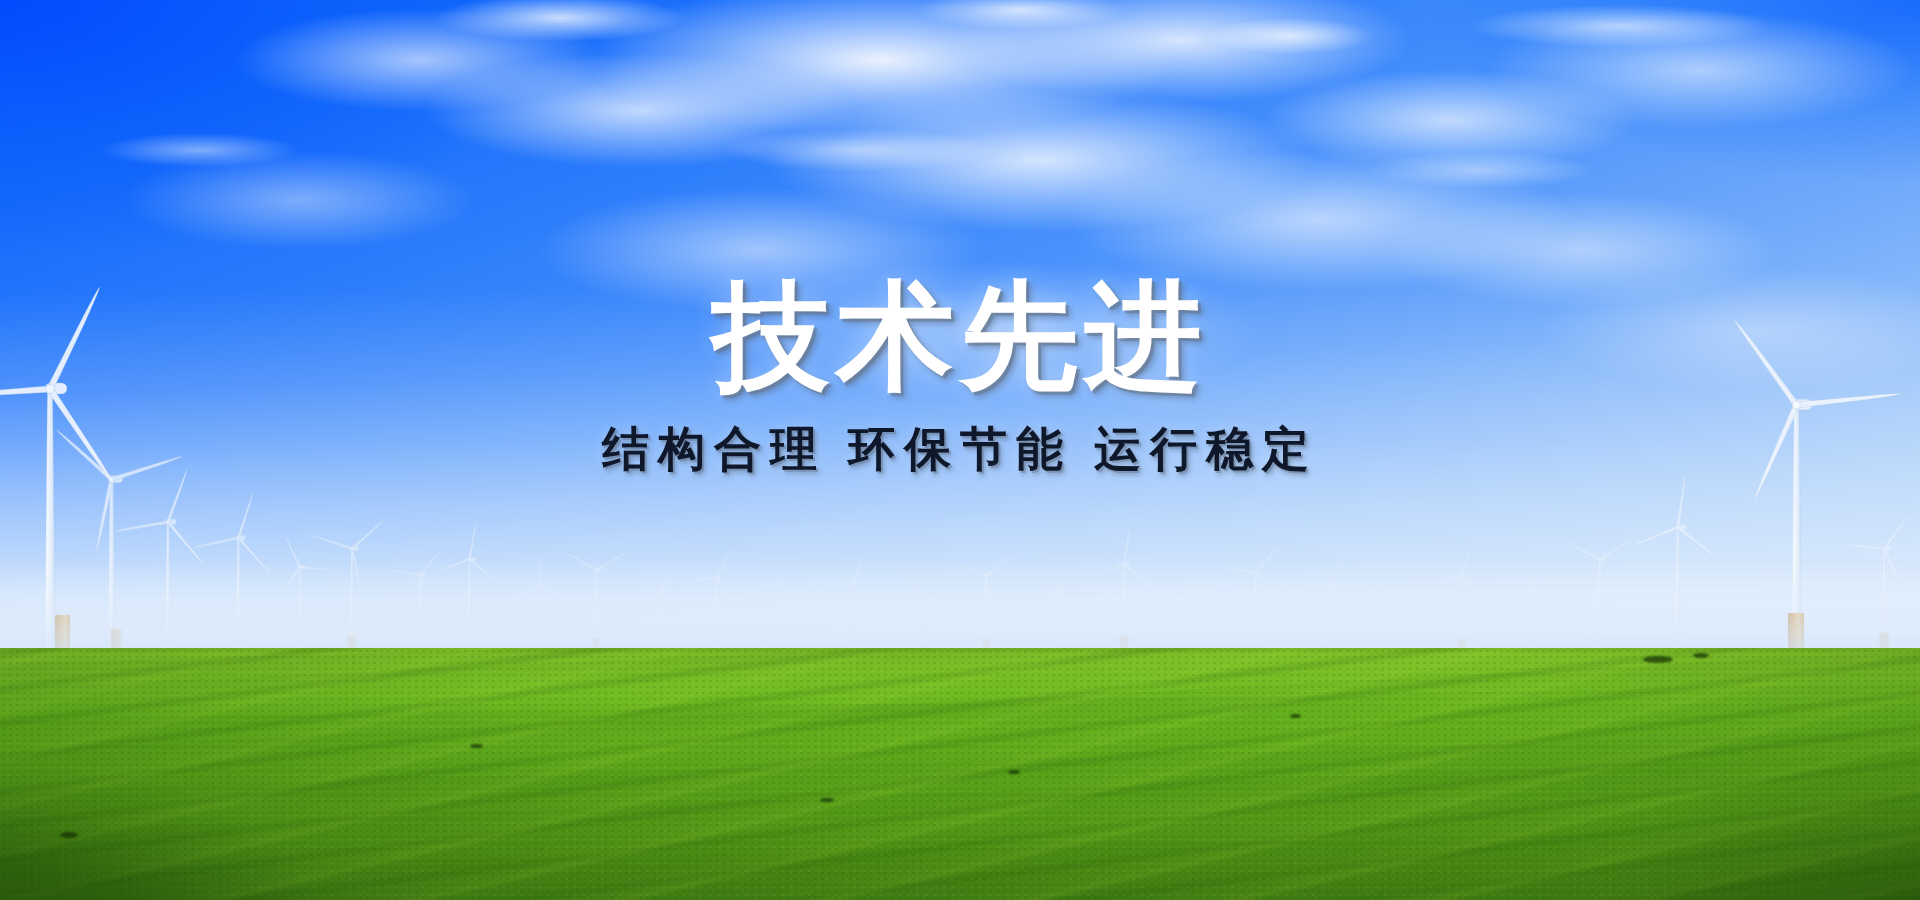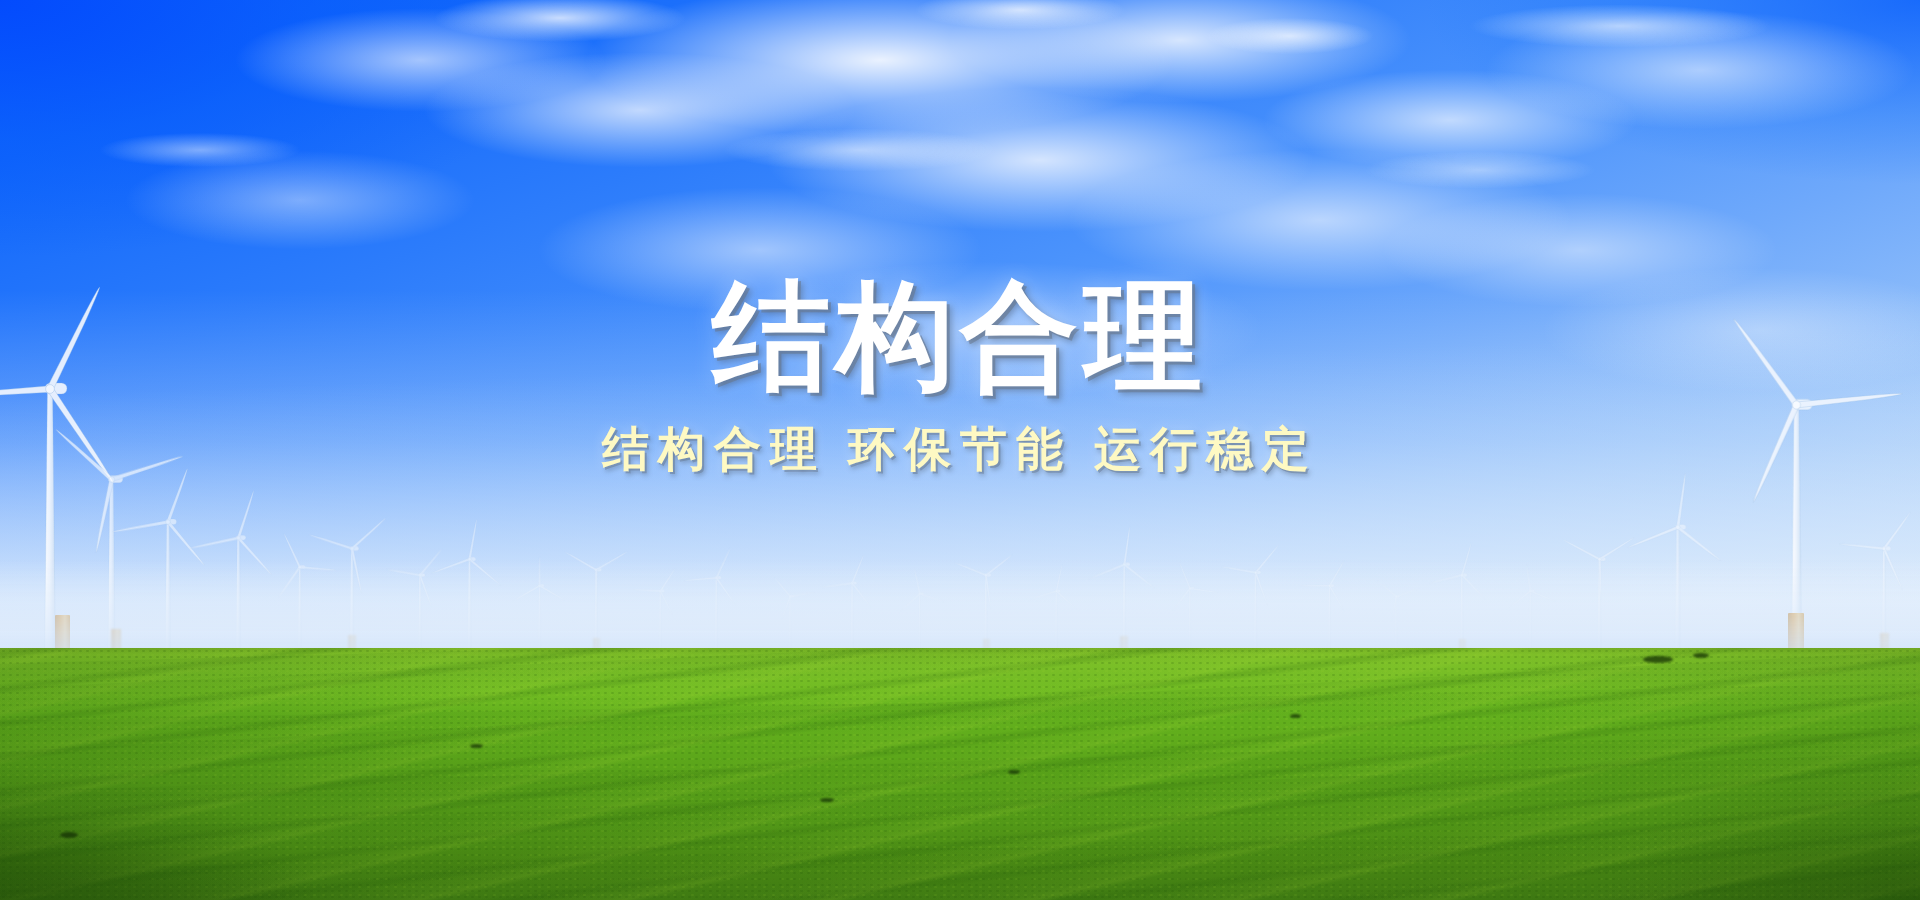--- a/index.html
+++ b/index.html
@@ -209,21 +209,21 @@
     text-shadow:
        3px 3px 0 rgba(104,118,138,.55),
        5px 5px 6px rgba(70,88,112,.45),
        0 0 22px rgba(255,255,255,.30);
     white-space:nowrap;
   }
   .subline{
     margin-top:22px;
     font-size:47px;
     font-weight:bold;
-    color:#fef9c3;
+    color:#0f172a;
     letter-spacing:9px;
     text-shadow:
        2px 2px 0 rgba(104,122,145,.50),
        3px 4px 5px rgba(70,88,112,.42),
        0 0 14px rgba(255,255,255,.28);
     white-space:nowrap;
   }
   .tagline{
     margin-top:22px;
     font-size:26.5px;
@@ -1153,17 +1153,17 @@
       <div class="dirt" style="left: 1643px; top: 8px; width: 30px; height: 7px;"></div>
       <div class="dirt" style="left: 1693px; top: 5px; width: 16px; height: 5px;"></div>
       <div class="dirt" style="left: 1008px; top: 122px; width: 12px; height: 4px;"></div>
       <div class="dirt" style="left: 60px; top: 184px; width: 18px; height: 6px;"></div>
       <div class="dirt" style="left: 470px; top: 96px; width: 13px; height: 4px;"></div>
       <div class="dirt" style="left: 1290px; top: 66px; width: 11px; height: 4px;"></div>
       <div class="dirt" style="left: 820px; top: 150px; width: 14px; height: 4px;"></div>
     </div>
 
   <div class="copy">
-    <div class="headline">结构合理</div>
+    <div class="headline">技术先进</div>
     <div class="subline">结构合理  环保节能  运行稳定</div>
   </div>
 
 </div>
 
 </body></html>

